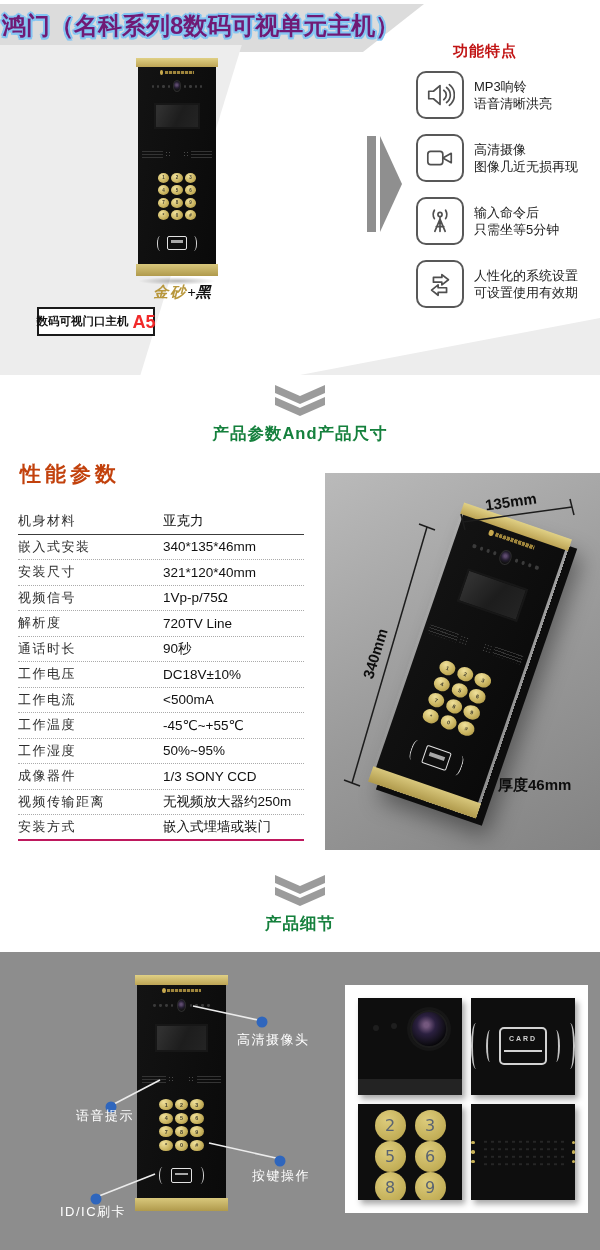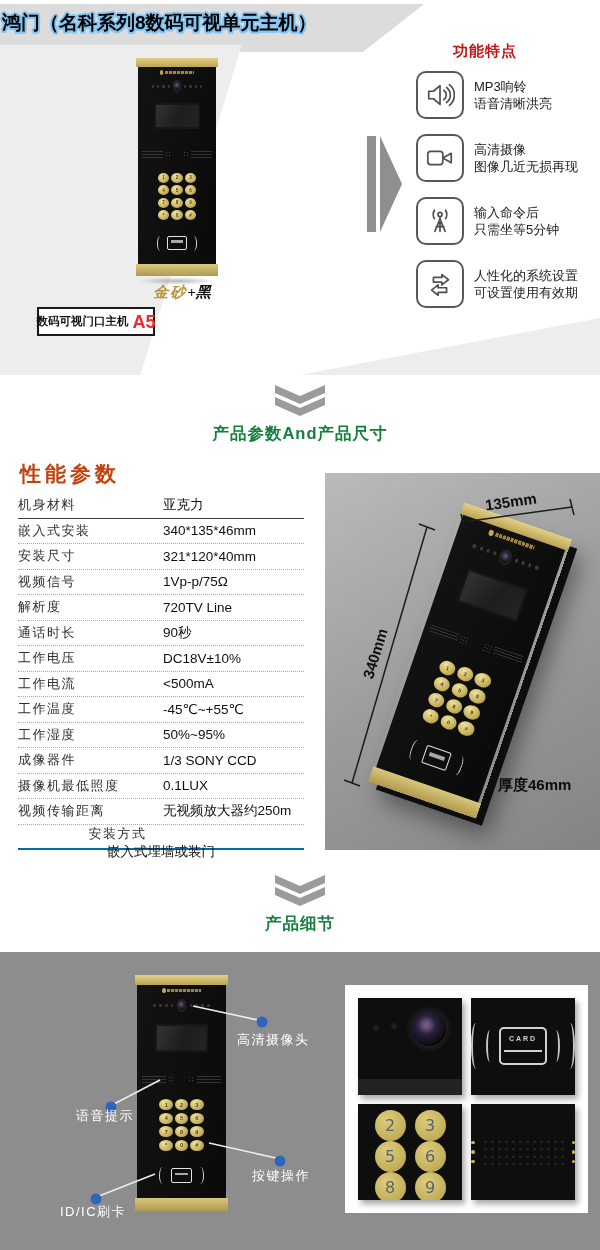--- a/index.html
+++ b/index.html
@@ -2,21 +2,21 @@
 <html><head>
 <meta charset="utf-8">
 <style>
   html,body{margin:0;padding:0;background:#fff;}
   .page{position:relative;width:600px;height:1250px;background:#ffffff;overflow:hidden;
         font-family:"Liberation Sans","DejaVu Sans",sans-serif;color:#222;}
 
   
   .title-band{position:absolute;left:-12px;top:4px;width:436px;height:48px;background:#dcdcdc;
               clip-path:polygon(0 0,100% 0,86% 100%,0 100%);}
-  .page-title{position:absolute;left:2px;top:10px;margin:0;font-size:19px;font-weight:bold;color:#000000;
+  .page-title{position:absolute;left:2px;top:10px;margin:0;font-size:24px;font-weight:bold;color:#701a75;
               text-shadow:-2px 0 0 #84c5f2,2px 0 0 #84c5f2,0 -2px 0 #84c5f2,0 2px 0 #84c5f2,
                           -1.5px -1.5px 0 #84c5f2,1.5px 1.5px 0 #84c5f2,-1.5px 1.5px 0 #84c5f2,1.5px -1.5px 0 #84c5f2;}
 
   
   .bg-tri-left{position:absolute;left:0;top:45px;width:390px;height:330px;background:#ededed;
                clip-path:polygon(0 0,62% 0,36% 100%,0 100%);}
   .bg-tri-corner{position:absolute;left:300px;top:318px;width:300px;height:57px;background:#ededed;
                  clip-path:polygon(100% 0,100% 100%,0 100%);}
 
   
@@ -78,22 +78,22 @@
   .f-text{display:flex;flex-direction:column;font-size:13px;line-height:17px;color:#1c1c1c;white-space:nowrap;}
 
   
   .divider{position:absolute;left:0;width:600px;text-align:center;}
   .divider-label{margin-top:3px;font-size:16.5px;font-weight:bold;color:#15803d;letter-spacing:1px;}
 
   
   .specs-heading{position:absolute;left:20px;top:460px;font-size:21px;font-weight:bold;color:#c2410c;letter-spacing:4px;}
   .spec-table{position:absolute;left:18px;top:493px;width:286px;}
   .spec-row{display:flex;align-items:center;height:25.5px;border-bottom:1px dotted #ababab;box-sizing:border-box;}
-  .spec-row:first-child{border-bottom:1.5px solid #3c3c3c;}
-  .spec-row:last-child{border-bottom:2px solid #0369a1;flex-direction:column;}
+  .spec-row:first-child{border-bottom:1.5px solid #3c3c3c;margin-top:16px;}
+  .spec-row:last-child{border-bottom:2px solid #be185d;}
   .spec-label{width:145px;font-size:13px;color:#2e2e2e;letter-spacing:1.5px;flex:none;}
   .spec-value{font-size:13.5px;color:#101010;}
 
   
   .dim-panel{position:absolute;left:325px;top:473px;width:275px;height:377px;overflow:hidden;
              background:linear-gradient(150deg,#bababa,#999 55%,#838383);}
   .device-tilted{left:88px;top:40px;width:114px;height:295px;font-size:6px;transform:rotate(19deg);
                  box-shadow:9px 6px 0 -1px #0d0d0d,16px 14px 22px rgba(0,0,0,.4);}
   .dim-svg{position:absolute;left:0;top:0;}
   .dim-w{position:absolute;left:160px;top:20px;font-size:15px;font-weight:bold;color:#0d0d0d;transform:rotate(-8deg);}
@@ -338,24 +338,20 @@
   <div class="spec-row">
     <span class="spec-label">工作湿度</span>
     <span class="spec-value">50%~95%</span>
   </div>
 
   <div class="spec-row">
     <span class="spec-label">成像器件</span>
     <span class="spec-value">1/3 SONY CCD</span>
   </div>
 
-  <div class="spec-row">
-    <span class="spec-label">摄像机最低照度</span>
-    <span class="spec-value">0.1LUX</span>
-  </div>
 
   <div class="spec-row">
     <span class="spec-label">视频传输距离</span>
     <span class="spec-value">无视频放大器约250m</span>
   </div>
 
   <div class="spec-row">
     <span class="spec-label">安装方式</span>
     <span class="spec-value">嵌入式埋墙或装门</span>
   </div>

